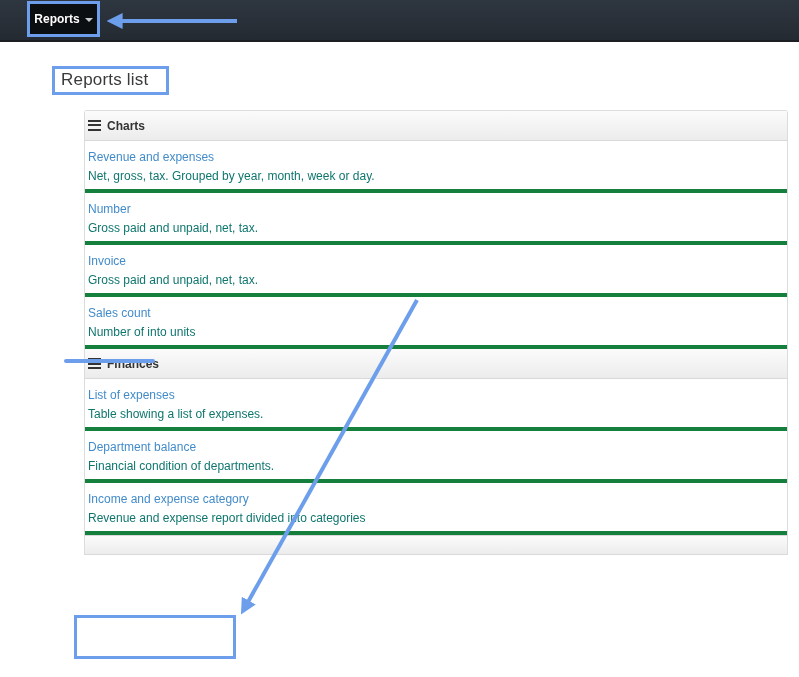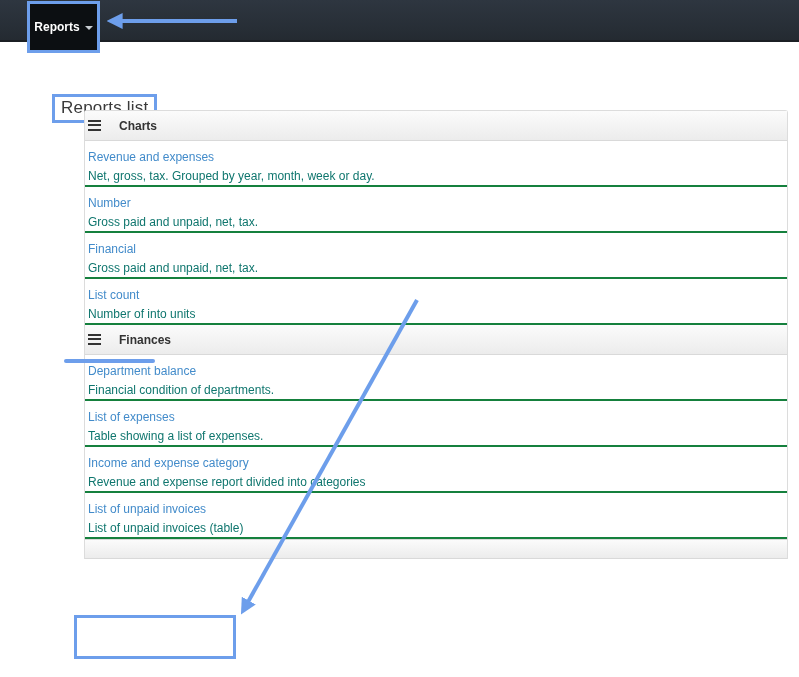--- a/index.html
+++ b/index.html
@@ -17,73 +17,72 @@
   }
 
   
   .navbar{
     position:absolute;left:0;top:0;width:799px;height:42px;
     background:linear-gradient(180deg,#2e3640 0%,#272e36 70%,#242a31 100%);
     border-bottom:2px solid #1b1f24;
   }
   .reports-btn{
     position:absolute;left:27px;top:1px;
-    width:73px;height:52px;
+    width:73px;height:36px;
     background:#0c0f12;
     border:3px solid var(--accent);
     display:flex;align-items:center;justify-content:center;gap:5px;
     color:#fff;font-size:12px;font-weight:bold;
     cursor:pointer;
   }
   .caret{
     display:inline-block;width:0;height:0;margin-top:2px;
     border-left:4px solid transparent;border-right:4px solid transparent;
     border-top:4px solid #c8cdd2;
   }
 
   
   .title-box{
     position:absolute;left:52px;top:66px;
     border:3px solid var(--accent);
-    padding:1px 6px 2px 6px;
+    padding:1px 18px 2px 6px;
     background:#fff;
-    margin-top:28px;
   }
   .title-box h1{
     font-size:17px;font-weight:normal;color:#3a3a3a;letter-spacing:0.2px;
   }
 
   
   .panel{
     position:absolute;left:84px;top:110px;width:704px;
     background:#fff;
     border:1px solid #dcdcdc;
     border-bottom:none;
     border-radius:3px 3px 0 0;
   }
   .section-header{
     height:30px;
     background:linear-gradient(180deg,#fbfbfb,#ececec);
     border-bottom:1px solid #d9d9d9;
-    display:flex;align-items:center;gap:18px;
+    display:flex;align-items:center;gap:6px;
     padding:0 3px;
     font-size:12px;font-weight:bold;color:#333;
   }
   .section-header.partial{height:20px;border-top:1px solid #d9d9d9;}
   .hamburger{
     display:inline-block;width:13px;height:11px;
     background:linear-gradient(180deg,
       #333 0 2px, transparent 2px 4.5px,
       #333 4.5px 6.5px, transparent 6.5px 9px,
       #333 9px 11px);
   }
   .report-item{
-    height:46px;
+    height:52px;
     padding:7px 3px 0 3px;
-    border-bottom:2px solid #15803d;
+    border-bottom:4px solid #15803d;
     font-size:12px;line-height:19px;
   }
   .report-item a{
     color:var(--link);text-decoration:none;display:inline-block;
   }
   .report-item .desc{color:#0f766e;}
 
   
   .underline-ann{
     position:absolute;left:64px;top:359px;width:91px;height:4px;
@@ -123,55 +122,51 @@
     <a href="#" class="item-link">Revenue and expenses</a>
     <div class="desc">Net, gross, tax. Grouped by year, month, week or day.</div>
   </div>
 
   <div class="report-item">
     <a href="#" class="item-link">Number</a>
     <div class="desc">Gross paid and unpaid, net, tax.</div>
   </div>
 
   <div class="report-item">
-    <a href="#" class="item-link">Financial</a>
+    <a href="#" class="item-link">Invoice</a>
     <div class="desc">Gross paid and unpaid, net, tax.</div>
   </div>
 
   <div class="report-item">
-    <a href="#" class="item-link">List count</a>
+    <a href="#" class="item-link">Sales count</a>
     <div class="desc">Number of into units</div>
   </div>
 
   <div class="section-header">
     <span class="hamburger"></span>
     <span class="hdr-label">Finances</span>
   </div>
 
 
 
   <div class="report-item">
-    <a href="#" class="item-link">Department balance</a>
-    <div class="desc">Financial condition of departments.</div>
+    <a href="#" class="item-link">List of expenses</a>
+    <div class="desc">Table showing a list of expenses.</div>
   </div>
 
   <div class="report-item">
-    <a href="#" class="item-link">List of expenses</a>
-    <div class="desc">Table showing a list of expenses.</div>
+    <a href="#" class="item-link">Department balance</a>
+    <div class="desc">Financial condition of departments.</div>
   </div>
 
   <div class="report-item">
     <a href="#" class="item-link">Income and expense category</a>
     <div class="desc">Revenue and expense report divided into categories</div>
   </div>
 
-  <div class="report-item">
-    <a href="#" class="item-link">List of unpaid invoices</a>
-    <div class="desc">List of unpaid invoices (table)</div>
-  </div>
 <div class="section-header partial"></div>
   </div>
 
 <div class="underline-ann"></div>
 
 <div class="unpaid-box-ann"></div>
 
 <svg class="arrow-layer" width="799" height="677" viewBox="0 0 799 677" xmlns="http://www.w3.org/2000/svg">
   <defs>
     <marker id="ah" viewBox="0 0 10 10" refX="1" refY="5" markerWidth="16" markerHeight="16" markerUnits="userSpaceOnUse" orient="auto">

